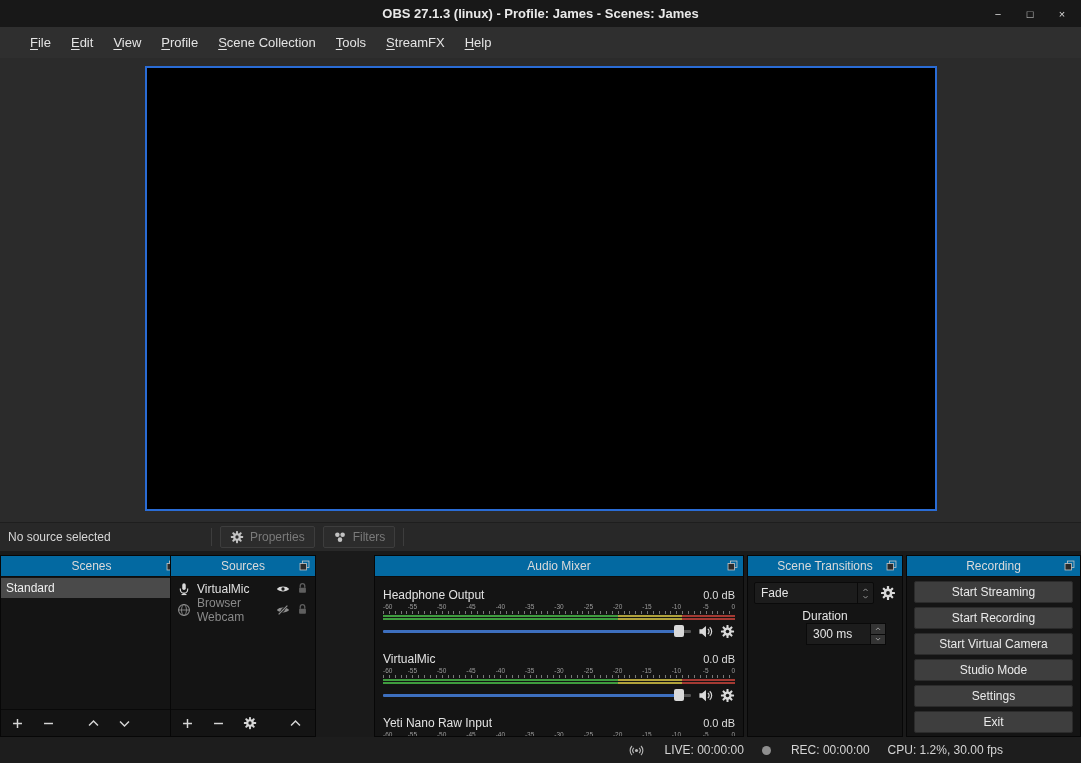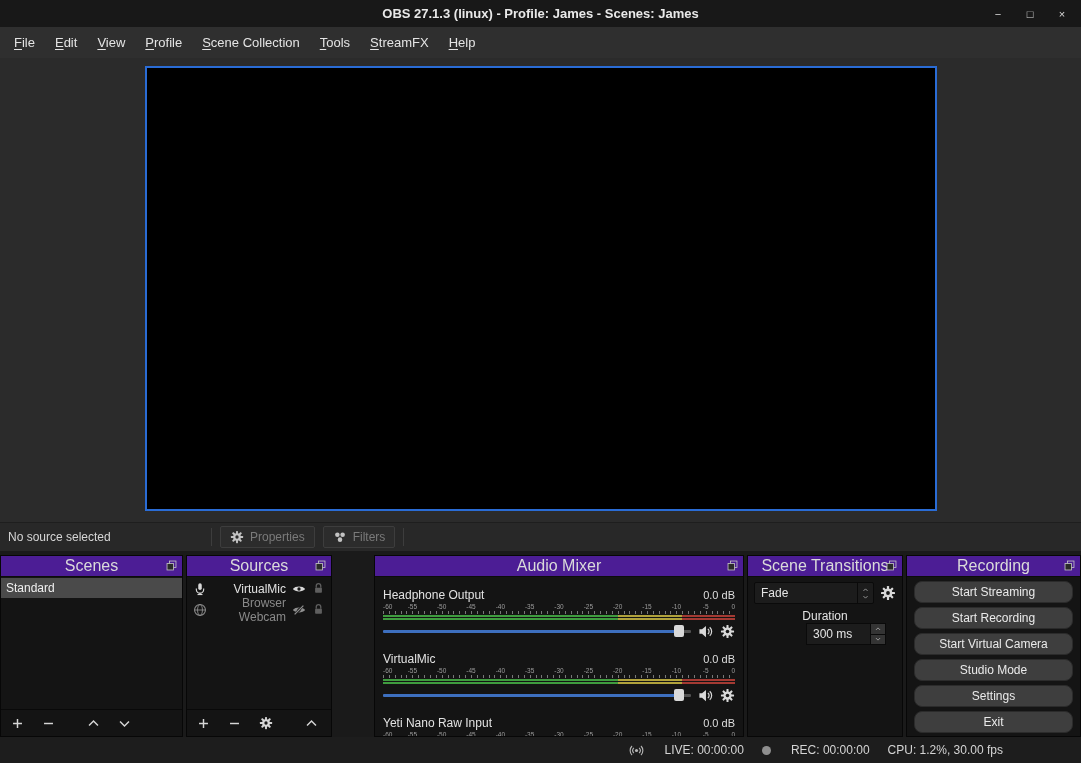--- a/index.html
+++ b/index.html
@@ -14,42 +14,42 @@
   u { text-decoration:underline; text-underline-offset:2px; }
   svg.ic { display:block; flex:none; }
 
   
   #titlebar { position:absolute; top:0; left:0; right:0; height:27px; background:#181818; display:flex; align-items:center; }
   #titlebar .tb-title { flex:1; text-align:center; font-size:13px; font-weight:bold; color:#e9e9e9; }
   #titlebar .tb-controls { position:absolute; right:12px; top:0; height:27px; display:flex; align-items:center; gap:18px; }
   .winbtn { width:14px; text-align:center; font-size:11px; color:#d9d9d9; cursor:default; }
 
   
-  #menubar { position:absolute; top:27px; left:0; right:0; height:31px; background:#2f2f2f; display:flex; padding-left:4px;text-align:center; }
+  #menubar { position:absolute; top:27px; left:0; right:0; height:31px; background:#2f2f2f; display:flex; padding-left:20px;text-align:center; }
   .menu-item { padding:0 10px; line-height:31px; font-size:13px; color:#e4e4e4; }
 
   
   #preview { position:absolute; top:58px; left:0; right:0; height:464px; background:#2b2b2b; }
   #canvas { position:absolute; left:145px; top:8px; width:792px; height:445px; background:#000; border:2px solid #2a6cd5; }
 
   
   #src-toolbar { position:absolute; top:522px; left:0; right:0; height:29px; background:#282828; border-top:1px solid #1e1e1e; display:flex; align-items:center; font-size:12px; }
   #src-toolbar .nosource { padding-left:8px; width:207px; color:#d6d6d6; }
   .vsep { width:1px; height:18px; background:#3d3d3d; margin:0 4px; flex:none; }
   .tbtn { display:flex; align-items:center; gap:6px; height:22px; padding:0 9px; margin:0 4px; border:1px solid #3d3d3d; border-radius:2px; background:#2c2c2c; color:#7a7a7a; --hole:#2c2c2c; }
   .tbtn .ic { color:#c3c3c3; }
 
   
   .dock { position:absolute; top:555px; height:182px; background:#141414; border:1px solid #070707; display:flex; flex-direction:column; }
   #dock-scenes      { left:0;     width:183px; }
-  #dock-sources     { left:186px; width:146px;text-align:right; }
+  #dock-sources     { left:170px; width:146px; }
   #dock-mixer       { left:374px; width:370px; }
   #dock-transitions { left:747px; width:156px; }
   #dock-controls    { left:906px; width:175px; }
-  .dock-h { height:21px; flex:none; background:#4c1d95; border-bottom:1px solid #0c0c0c; display:flex; align-items:center; justify-content:center; position:relative; font-size:16px; color:#dadada; --hole:#2a2a2a; }
+  .dock-h { height:21px; flex:none; background:#0369a1; border-bottom:1px solid #0c0c0c; display:flex; align-items:center; justify-content:center; position:relative; font-size:12px; color:#dadada; --hole:#2a2a2a; }
   .dock-h .popout { position:absolute; right:4px; top:3px; color:#c4c4c4; }
   .dock-b { flex:1; position:relative; overflow:hidden; }
 
   
   .dock-tools { position:absolute; left:0; right:0; bottom:0; height:27px; border-top:1px solid #090909; display:flex; align-items:center; gap:18px; padding:0 10px; color:#d6d6d6; }
 
   
   .scene-row { height:20px; line-height:20px; margin-top:1px; padding-left:5px; font-size:12px; color:#f0f0f0; background:#4a4a4a; }
 
   
@@ -101,21 +101,21 @@
   .tr-row2 { display:flex; align-items:center; margin-top:5px;flex-direction:column; }
   .dur-label { color:#e2e2e2; }
   .spinbox { margin-left:auto; margin-right:10px; width:80px; height:22px; background:#1c1c1c; border:1px solid #0a0a0a; display:flex; }
   .spinbox .val { flex:1; padding-left:6px; line-height:20px; color:#e4e4e4; }
   .spinbox .arrows { width:15px; display:flex; flex-direction:column; border-left:1px solid #0a0a0a; }
   .spinbox .ab { flex:1; background:#343434; display:flex; align-items:center; justify-content:center; color:#c9c9c9; }
   .spinbox .ab:first-child { border-bottom:1px solid #0a0a0a; }
 
   
   #dock-controls .dock-b { padding:4px 7px 0; }
-  .cbtn { width:100%; height:22px; margin-bottom:4px; background:#3e3e3e; border:1px solid #2b2b2b; border-radius:8px; color:#eaeaea; font-size:12px; text-align:center; line-height:20px; }
+  .cbtn { width:100%; height:22px; margin-bottom:4px; background:#3e3e3e; border:1px solid #2b2b2b; border-radius:2px; color:#eaeaea; font-size:12px; text-align:center; line-height:20px; }
 
   
   #statusbar { position:absolute; left:0; right:0; bottom:0; height:26px; background:#1d1d1d; display:flex; align-items:center; justify-content:flex-end; gap:18px; padding-right:78px; font-size:12px; color:#d4d4d4; }
   .sb-item { display:flex; align-items:center; gap:20px; }
   .rec-dot { width:9px; height:9px; border-radius:50%; background:#8f8f8f; }
   #statusbar .ic { color:#b5b5b5; }
 </style>
 </head>
 <body>
 

